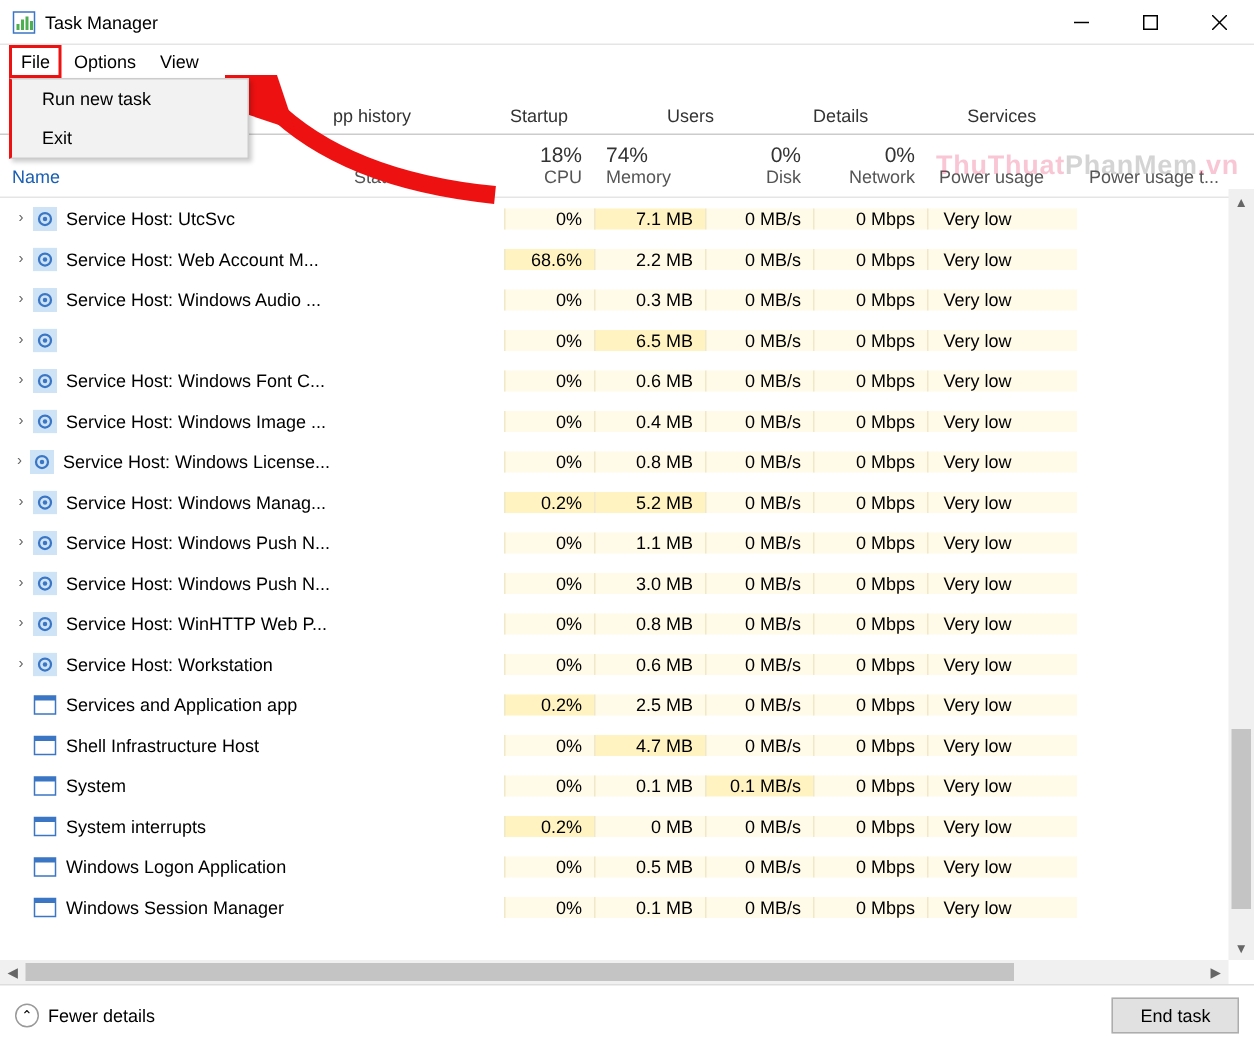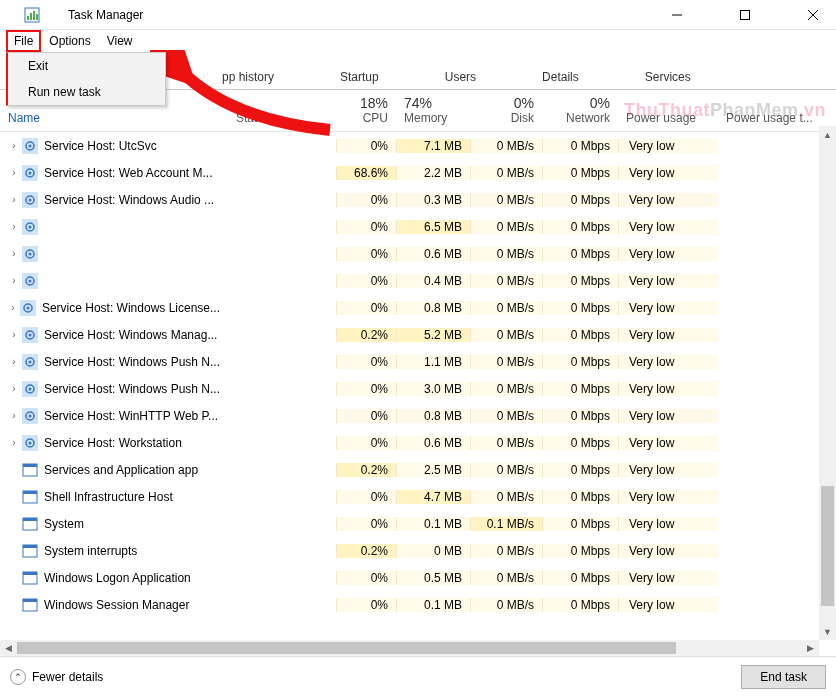--- a/index.html
+++ b/index.html
@@ -1,19 +1,19 @@
 <!DOCTYPE html>
 <html><head>
 <meta charset="utf-8">
 <style>
 * { box-sizing: border-box; margin: 0; padding: 0; font-family: "Segoe UI", Tahoma, sans-serif; }
 body { width: 836px; height: 696px; background: #fff; overflow: hidden; position: relative; font-size: 12px; color: #000; }
 
 
-.titlebar { height: 30px; display: flex; align-items: center; padding-left: 24px; border-bottom: 1px solid #e5e5e5; gap: 22px; }
+.titlebar { height: 30px; display: flex; align-items: center; padding-left: 8px; border-bottom: 1px solid #e5e5e5; }
 .titlebar .icon { width: 16px; height: 16px; margin-right: 6px; }
 .titlebar .title { flex: 1; font-size: 12px; }
 .winbtn { width: 46px; height: 30px; display: flex; align-items: center; justify-content: center; }
 .winbtn svg { pointer-events: none; }
 
 
 .menubar { height: 22px; display: flex; align-items: stretch; padding-left: 6px; }
 .menubar .menuitem { padding: 2px 8px; font-size: 12px; display: flex; align-items: center; }
 .menubar .menuitem.file { border: 2px solid #e11; padding: 4px 6px; }
 
@@ -109,22 +109,22 @@
     </div>
 </div>
 
 <div class="menubar">
   <div class="menuitem file">File</div>
   <div class="menuitem">Options</div>
   <div class="menuitem">View</div>
 </div>
 
 <div class="dropdown">
+  <div class="ditem">Run new task</div>
   <div class="ditem">Exit</div>
-  <div class="ditem">Run new task</div>
 </div>
 
 <svg class="arrow" width="200" height="100">
   <defs>
       <marker id="ah" markerWidth="12" markerHeight="12" refX="2" refY="6" orient="auto">
         <path d="M12,0 L0,6 L12,12 Z" fill="#e11"></path>
       </marker>
     </defs>
   <path d="M180,80 Q80,70 30,20" stroke="#e11" stroke-width="12" fill="none" marker-end="url(#ah)"></path>
 </svg>
@@ -248,37 +248,39 @@
       <div class="c c-pwt heat0"></div>
     </div>
     <div class="row">
       <div class="c c-name">
         <span class="expander">›</span>
         <span class="proc-icon"><svg viewBox="0 0 16 16" width="16" height="16">
             <rect width="16" height="16" fill="#cfe3f7"></rect>
             <circle cx="8" cy="8" r="4" fill="none" stroke="#3a76c4" stroke-width="1.5"></circle>
             <circle cx="8" cy="8" r="1.5" fill="#3a76c4"></circle>
           </svg></span>
+        <span>Service Host: Windows Font C...</span>
       </div>
       <div class="c c-status"></div>
       <div class="c c-cpu heat0">0%</div>
       <div class="c c-mem heat0">0.6 MB</div>
       <div class="c c-disk heat0">0 MB/s</div>
       <div class="c c-net heat0">0 Mbps</div>
       <div class="c c-pw heat0">Very low</div>
       <div class="c c-pwt heat0"></div>
     </div>
     <div class="row">
       <div class="c c-name">
         <span class="expander">›</span>
         <span class="proc-icon"><svg viewBox="0 0 16 16" width="16" height="16">
             <rect width="16" height="16" fill="#cfe3f7"></rect>
             <circle cx="8" cy="8" r="4" fill="none" stroke="#3a76c4" stroke-width="1.5"></circle>
             <circle cx="8" cy="8" r="1.5" fill="#3a76c4"></circle>
           </svg></span>
+        <span>Service Host: Windows Image ...</span>
       </div>
       <div class="c c-status"></div>
       <div class="c c-cpu heat0">0%</div>
       <div class="c c-mem heat0">0.4 MB</div>
       <div class="c c-disk heat0">0 MB/s</div>
       <div class="c c-net heat0">0 Mbps</div>
       <div class="c c-pw heat0">Very low</div>
       <div class="c c-pwt heat0"></div>
     </div>
     <div class="row">

